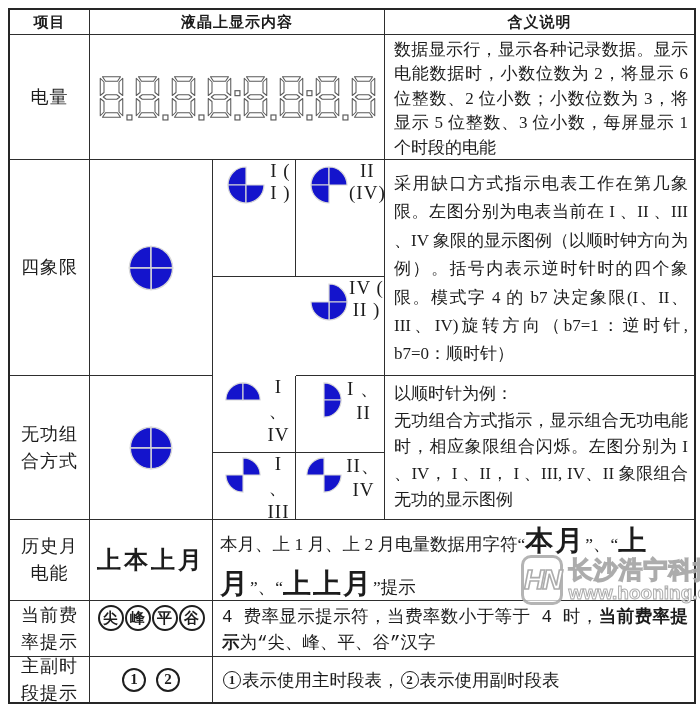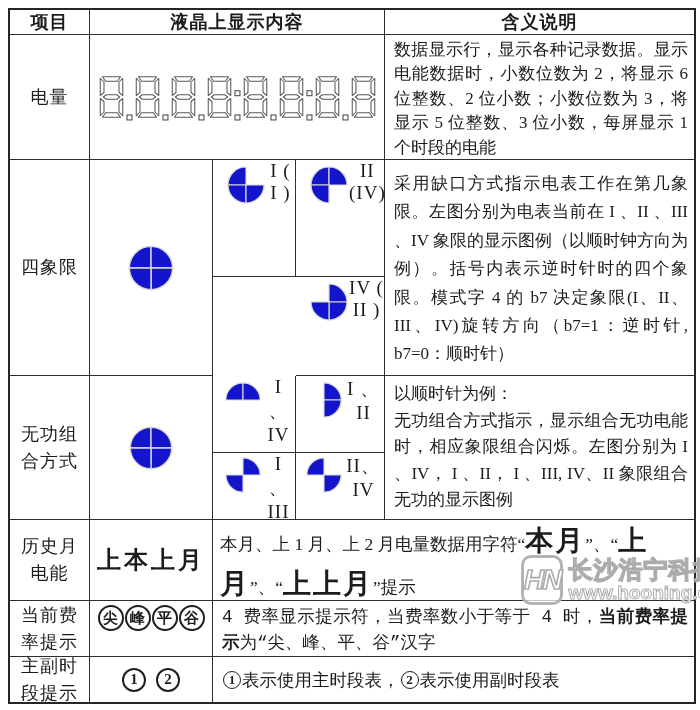--- a/index.html
+++ b/index.html
@@ -8,21 +8,21 @@
     font-family:"Liberation Serif","DejaVu Serif",serif;color:#1c1c1c;
     overflow:hidden;
   }
   .wrap{position:absolute;left:8px;top:8px;width:688px;height:696px;
     border:2px solid #262626;box-sizing:border-box;}
   .cell{position:absolute;box-sizing:border-box;
     border-right:1px solid #2e2e2e;border-bottom:1px solid #2e2e2e;overflow:hidden;}
   .last-col{border-right:none;}
   .last-row{border-bottom:none;}
   .hd{display:flex;align-items:center;justify-content:center;
-    font-weight:bold;font-size:18px;letter-spacing:1px;}
+    font-weight:bold;font-size:15px;letter-spacing:1px;}
   .lab{display:flex;align-items:center;justify-content:center;
     font-size:18px;letter-spacing:1px;white-space:pre-line;line-height:27px;text-align:center;}
   .desc{font-size:17px;text-align:justify;padding:4px 6px 0 9px;}
   .d1{line-height:24.4px;padding-top:3px;}
   .d2{line-height:28.4px;padding-top:10px;}
   .d3{line-height:26.5px;padding-top:5px;}
   .d5{line-height:26px;padding-top:3px;font-size:17.5px;}
   .iconcell{display:flex;align-items:center;justify-content:center;}
   .subcell{display:flex;justify-content:space-between;}
   .icon-row{padding:5px 0 0 13px;line-height:0;}

